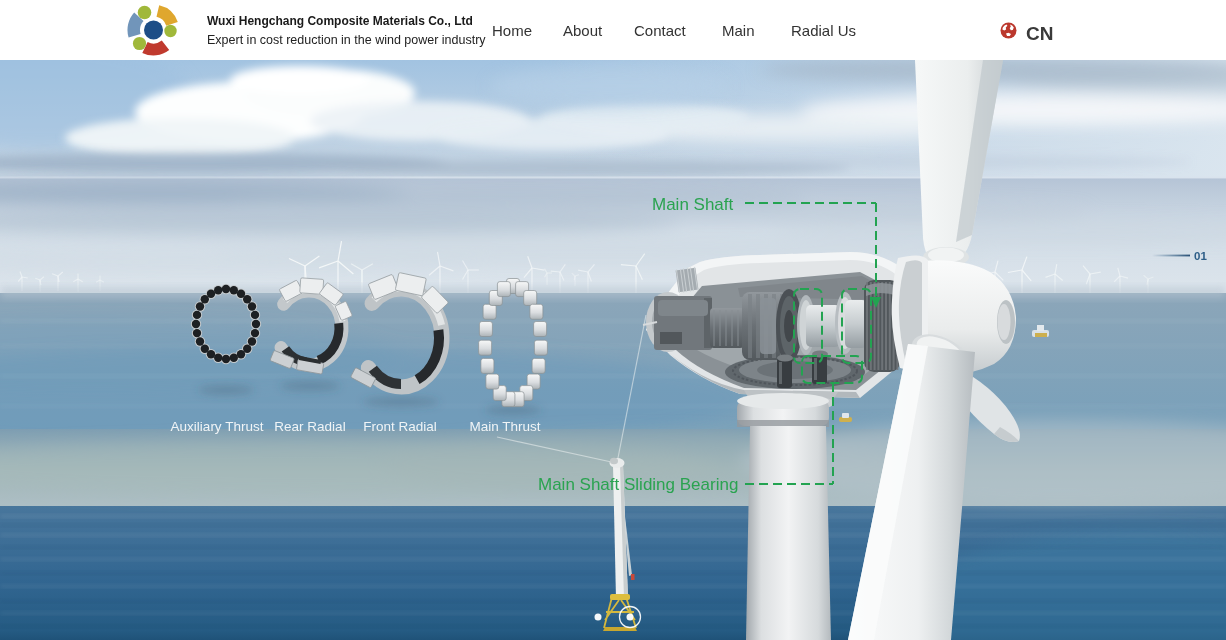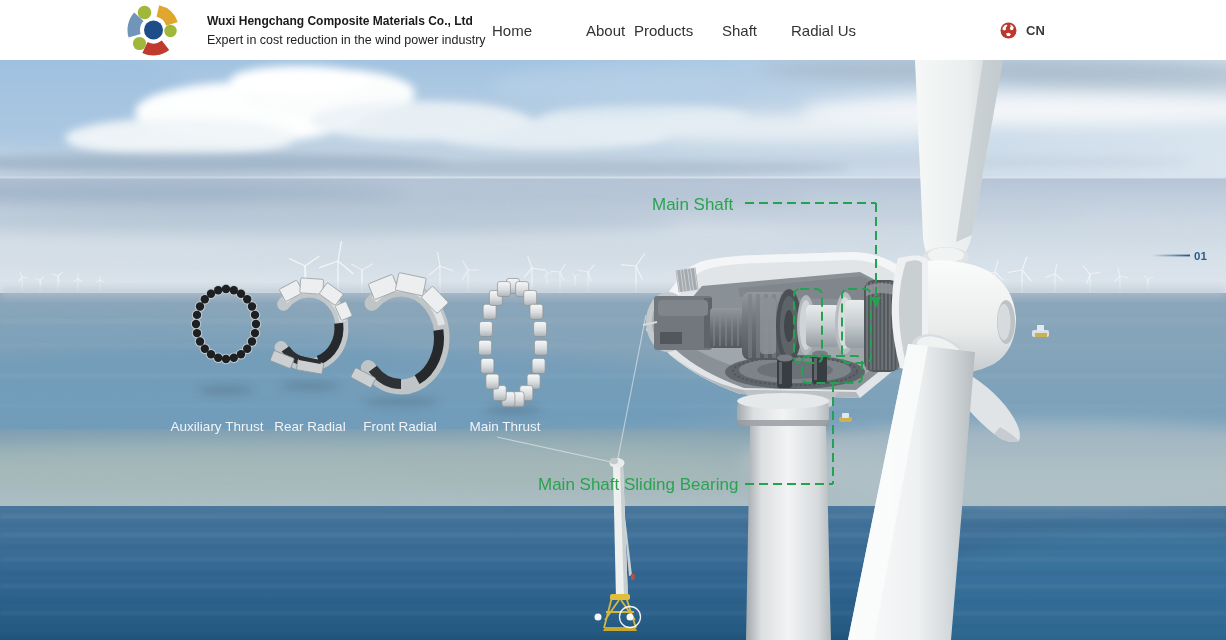--- a/index.html
+++ b/index.html
@@ -4,21 +4,21 @@
 html,body{margin:0;padding:0;width:1226px;height:640px;overflow:hidden;background:#fff;
  font-family:"Liberation Sans",sans-serif;}
 #page{position:relative;width:1226px;height:640px;}
 #hero{position:absolute;left:0;top:60px;width:1226px;height:580px;}
 #hdr{position:absolute;left:0;top:0;width:1226px;height:60px;background:#fff;}
 #logo{position:absolute;left:125px;top:3px;}
 #t1{position:absolute;left:207px;top:14.5px;font-size:12px;font-weight:bold;color:#1a1a1a;line-height:1;white-space:nowrap;}
 #t2{position:absolute;left:207px;top:33.7px;font-size:12.5px;color:#222;line-height:1;white-space:nowrap;}
 .nv{position:absolute;top:23.2px;font-size:15px;color:#333;line-height:1;}
 #gl{position:absolute;left:1000px;top:22px;}
-#cn{position:absolute;left:1026px;top:23.5px;font-size:13px;font-weight:bold;color:#3a3a3a;line-height:1;}
+#cn{position:absolute;left:1026px;top:23.5px;font-size:19px;font-weight:bold;color:#3a3a3a;line-height:1;}
 </style></head>
 <body>
 <div id="page">
 <div id="hero"><svg width="1226" height="580" viewBox="0 60 1226 580" xmlns="http://www.w3.org/2000/svg">
         <defs>
 <linearGradient id="skyTop" x1="0" y1="0" x2="0" y2="1">
  <stop offset="0" stop-color="#a2c3e1"></stop>
             <stop offset="0.5" stop-color="#b7cee3"></stop>
             <stop offset="1" stop-color="#c9d7e4"></stop>
 </linearGradient>
@@ -558,23 +558,23 @@
           <path d="M34.2 2.2 A25.5 25.5 0 0 1 52.8 19.1 L41.3 22.8 A13.5 13.5 0 0 0 31.5 13.8 Z" fill="#dfa72e"></path>
           <path d="M44.2 47.1 A25.5 25.5 0 0 1 17.3 49.9 L22.6 39.1 A13.5 13.5 0 0 0 36.8 37.6 Z" fill="#c03a2e"></path>
           <circle cx="28.5" cy="27.0" r="9.5" fill="#1d4e87"></circle>
           <circle cx="19.5" cy="9.5" r="6.8" fill="#a0b83a"></circle>
           <circle cx="45.5" cy="28" r="6.2" fill="#a0b83a"></circle>
           <circle cx="14.5" cy="40.5" r="6.6" fill="#a0b83a"></circle>
         </svg></div>
  <div id="t2">Expert in cost reduction in the wind power industry</div>
  <div id="t1">Wuxi Hengchang Composite Materials Co., Ltd</div>
  <span class="nv" style="left:492px">Home</span>
- <span class="nv" style="left:586px">About</span>
- <span class="nv" style="left:634px">Products</span>
- <span class="nv" style="left:722px">Shaft</span>
+ <span class="nv" style="left:563px">About</span>
+ <span class="nv" style="left:634px">Contact</span>
+ <span class="nv" style="left:722px">Main</span>
  <span class="nv" style="left:791px">Radial Us</span>
  <div id="gl"><svg width="17" height="17" viewBox="0 0 17 17" xmlns="http://www.w3.org/2000/svg">
           <circle cx="8.5" cy="8.5" r="8" fill="#bb382d"></circle>
           <path d="M3 5.2 Q4.3 3.1 6.5 2.4 L7.4 3.7 L5.8 5.4 L6.1 7.4 L4.3 8.6 L2.4 7.4 Q2.5 6.2 3 5.2 Z" fill="#fff"></path>
           <path d="M10 2.6 Q12.5 3.3 13.8 5.6 L12.8 7.9 L10.8 8.2 L9.7 6.2 L10.8 4.4 Z" fill="#fff"></path>
           <path d="M6 11.6 L8.5 10.8 L11 11.9 L9.7 13.9 Q8.4 14.3 7.1 13.9 Z" fill="#fff"></path>
         </svg></div>
  <div id="cn">CN</div>
 </div>
 </div>

